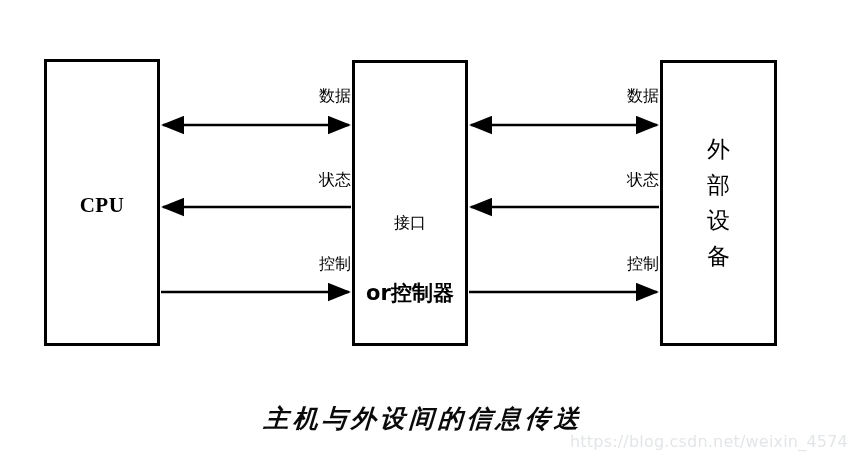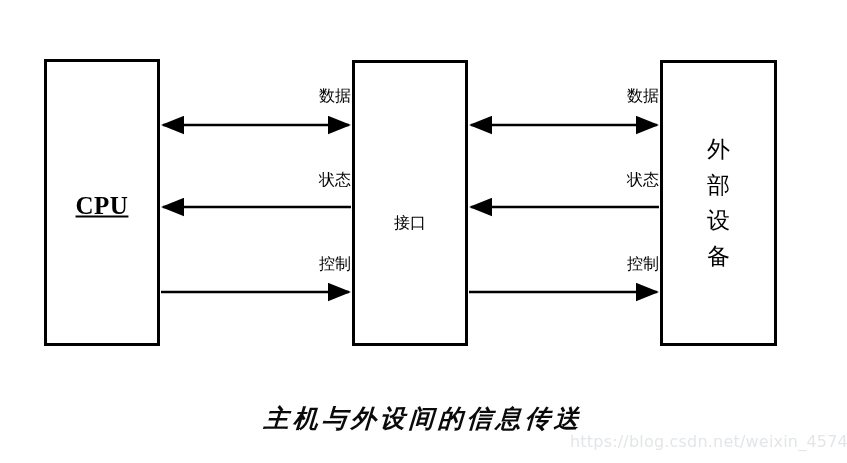--- a/index.html
+++ b/index.html
@@ -37,27 +37,26 @@
     font-family: "Liberation Serif", "DejaVu Serif", serif;
     font-weight: bold;
     color: #000000;
     line-height: 1.0;
     white-space: nowrap;
     text-align: center;
   }
 
   
   #cpu-label {
-    font-size: 25px;
+    font-size: 21px;
     letter-spacing: 0.5px;
     position: absolute;
     left: 0; right: 0;
     top: 143px;
     transform: translateY(-50%);
-    text-decoration: underline;
   }
 
   
   #if-label-1 {
     position: absolute;
     left: 0; right: 0;
     top: 152px;
     font-size: 16px;
     font-weight: normal;
     font-family: "DejaVu Sans", "Liberation Sans", sans-serif;
@@ -140,20 +139,21 @@
 <body>
 
 <div id="canvas">
 
   <div class="box" id="cpu-box">
     <div class="box-label" id="cpu-label">CPU</div>
   </div>
 
   <div class="box" id="if-box">
     <div class="box-label" id="if-label-1">接口</div>
+    <div class="box-label" id="if-label-2">or控制器</div>
   </div>
 
   <div class="box" id="dev-box">
     <div id="dev-label">
       <span>外</span>
       <span>部</span>
       <span>设</span>
       <span>备</span>
     </div>
   </div>

